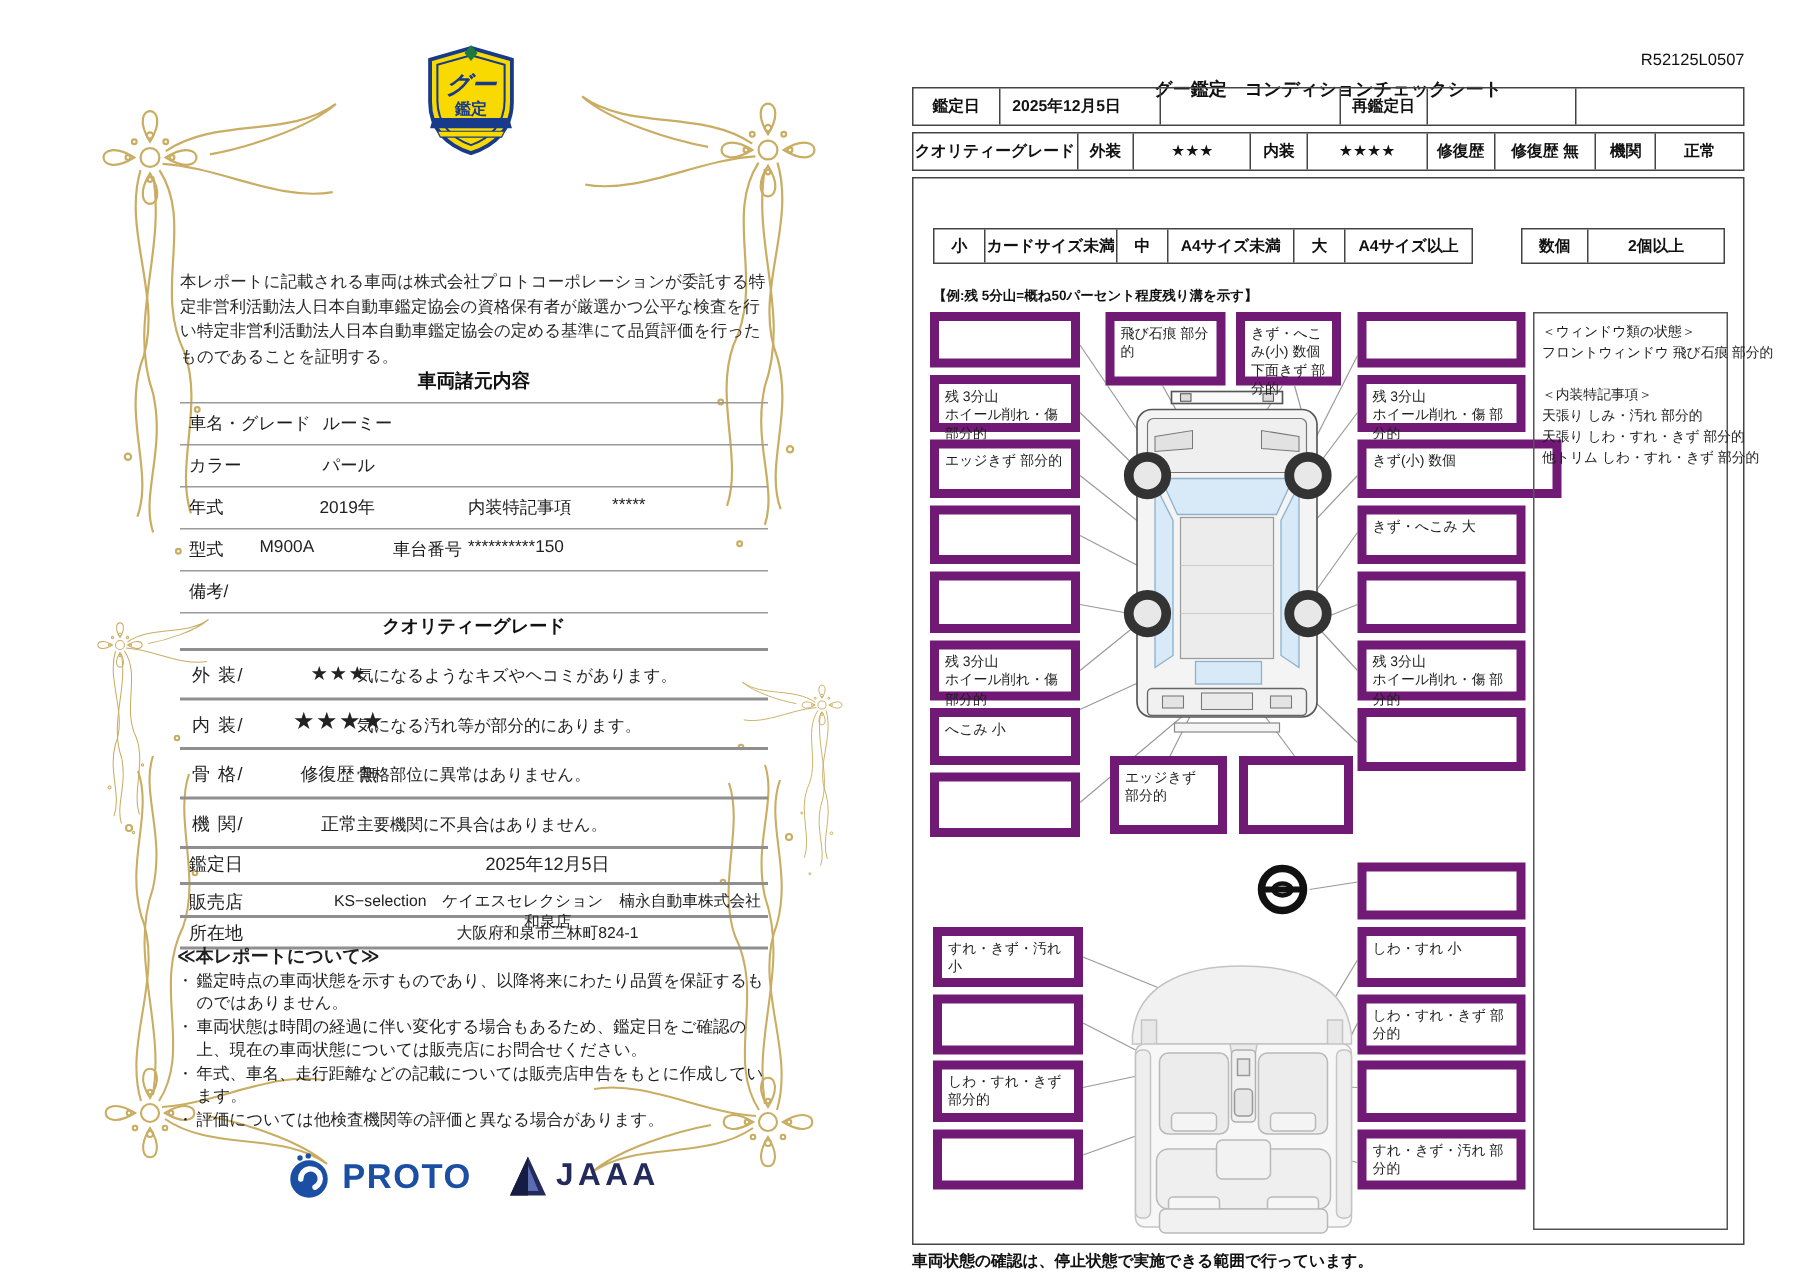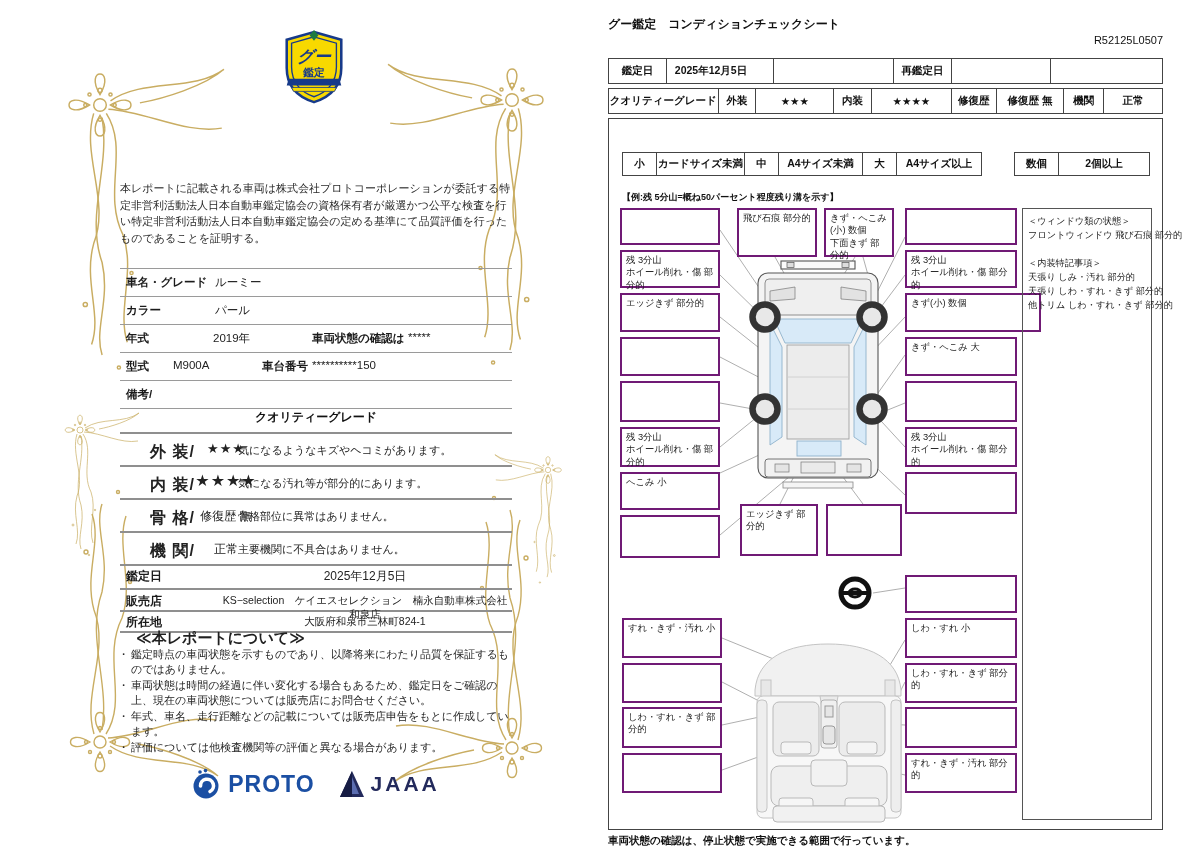--- a/index.html
+++ b/index.html
@@ -17,60 +17,60 @@
           font-family:"DejaVu Serif","Liberation Serif",serif;font-style:italic;font-weight:700;
           font-size:33px;color:#b0914c;letter-spacing:1px;}
   .lcert{position:absolute;left:110px;top:152px;width:412px;text-align:center;
          font-size:13px;font-weight:700;letter-spacing:4px;color:#1c1c1c;}
   .lintro{position:absolute;left:120px;top:180px;width:394px;margin:0;font-size:11px;line-height:1.5;color:#2a2a2a;}
   .lspec-h{position:absolute;left:120px;top:246px;width:392px;margin:0;text-align:center;
            font-size:12.5px;font-weight:700;color:#111;}
   .spec-table{position:absolute;left:120px;top:268px;width:392px;border-top:1px solid #9a9a9a;}
   .srow{position:relative;height:27px;border-bottom:1px solid #9a9a9a;font-size:11.5px;}
   .srow span{position:absolute;top:6px;white-space:nowrap;}
-  .slabel{font-weight:700;color:#1b1b1b;}
+  .slabel{font-weight:400;color:#1b1b1b;}
   .grade-h{position:absolute;left:120px;top:409px;width:392px;margin:0;text-align:center;
            font-size:12px;font-weight:700;color:#111;}
   .grade-table{position:absolute;left:120px;top:432px;width:392px;border-top:2px solid #8f8f8f;}
   .grow{position:relative;height:31px;border-bottom:2px solid #8f8f8f;}
-  .glabel{position:absolute;left:8px;top:8px;font-size:16px;font-weight:700;letter-spacing:1px;margin-left:22px;}
+  .glabel{position:absolute;left:8px;top:8px;font-size:12px;font-weight:400;letter-spacing:1px;}
   .gval{position:absolute;left:50px;top:8px;width:112px;text-align:center;font-size:12px;}
   .gval.stars{font-size:13px;top:7px;letter-spacing:1px;}
   .gval.stars-big{font-size:16px;top:4px;letter-spacing:1px;}
   .gdesc{position:absolute;left:118px;top:9px;font-size:11px;color:#222;white-space:nowrap;}
   .info-table{position:absolute;left:120px;top:562px;width:392px;}
   .irow{position:relative;border-bottom:2px solid #8f8f8f;}
   .irow .slabel{position:absolute;left:6px;font-size:12px;}
   .irow .ival{position:absolute;left:100px;width:290px;text-align:center;}
   .about{position:absolute;left:118px;top:630px;width:400px;font-size:11px;line-height:15px;color:#1f1f1f;}
-  .about-h{font-weight:700;font-size:15px;margin-bottom:2px;margin-left:18px;}
+  .about-h{font-weight:700;font-size:12px;margin-bottom:2px;}
   .bullet{display:flex;margin-top:1px;}
   .bullet .mk{width:13px;flex:none;}
   .logos{position:absolute;left:110px;top:768px;width:412px;display:flex;justify-content:center;align-items:center;gap:22px;}
   .logo{display:flex;align-items:center;gap:6px;}
   .proto-text{font-size:23px;font-weight:800;color:#1b4fa3;letter-spacing:1px;font-family:"Liberation Sans",sans-serif;}
   .jaaa-text{font-size:21px;font-weight:800;color:#232a5c;letter-spacing:3px;}
   
   .rpage{position:absolute;left:600px;top:0;width:600px;height:848px;z-index:1;font-size:10.5px;}
-  .rtitle{position:absolute;left:8px;top:16px;width:555px;text-align:left;font-size:12px;font-weight:700;color:#111;}
+  .rtitle{position:absolute;left:8px;top:51px;width:555px;text-align:center;font-size:12px;font-weight:700;color:#111;}
   .rcode{position:absolute;left:8px;top:34px;width:555px;text-align:right;font-size:11px;color:#111;}
   .t1,.t2{position:absolute;left:8px;width:555px;height:26px;display:flex;border:1px solid #444;box-sizing:border-box;}
   .t1{top:58px;} .t2{top:88px;}
   .c{border-right:1px solid #444;display:flex;align-items:center;justify-content:center;
      font-size:10.5px;font-weight:700;color:#111;box-sizing:border-box;white-space:nowrap;overflow:hidden;}
   .c.last{border-right:none;}
   .mainbox{position:absolute;left:8px;top:118px;width:555px;height:712px;border:1.3px solid #444;box-sizing:border-box;}
   .mhead{position:absolute;left:12px;top:122px;width:547px;height:24px;border:1px solid #444;box-sizing:border-box;
          display:flex;align-items:center;justify-content:center;font-size:11.5px;font-weight:700;}
   .legend{position:absolute;height:24px;display:flex;border:1px solid #444;box-sizing:border-box;}
   .lg1{left:22px;top:152px;} .lg2{left:414px;top:152px;}
   .tnote{position:absolute;left:22px;font-size:9px;font-weight:700;color:#111;white-space:nowrap;}
   .extsvg{position:absolute;left:15px;top:205px;}
   .intsvg{position:absolute;left:15px;top:570px;}
-  .abox{position:absolute;border:2px solid #701a75;background:#fff;font-size:9.3px;line-height:1.34;
+  .abox{position:absolute;border:6px solid #701a75;background:#fff;font-size:9.3px;line-height:1.34;
         padding:2px 4px;white-space:pre-line;color:#1d1d1d;box-sizing:border-box;font-weight:400;}
   .sidepanel{position:absolute;left:422px;top:208px;width:130px;height:612px;border:1px solid #555;
              box-sizing:border-box;padding:5px 5px;font-size:9.2px;line-height:14px;color:#1d1d1d;}
   .spl{min-height:14px;white-space:nowrap;}
   .rfooter{position:absolute;left:8px;top:834px;font-size:10.5px;font-weight:700;color:#111;}
 </style>
 </head>
 <body>
 
 <div id="root">
@@ -114,33 +114,34 @@
       <path d="M31,7 L54,13.5 V38 C54,54 44,64 31,68.5 C18,64 8,54 8,38 V13.5 Z" fill="none" stroke="#173a8a" stroke-width="1.4"></path>
       <polygon points="31,0 35.5,5.5 31,11 26.5,5.5" fill="#1c7a40"></polygon>
       <text x="31" y="33" class="bt1">グー</text>
       <text x="31" y="47" class="bt2">鑑定</text>
       <path d="M5,50 L57,50 L59,57 L3,57 Z" fill="#173a8a"></path>
       <path d="M8,59 L54,59 L52,63 L10,63 Z" fill="#f8d900" stroke="#173a8a" stroke-width="0.8"></path>
     </svg>
 
     <p class="lintro">本レポートに記載される車両は株式会社プロトコーポレーションが委託する特定非営利活動法人日本自動車鑑定協会の資格保有者が厳選かつ公平な検査を行い特定非営利活動法人日本自動車鑑定協会の定める基準にて品質評価を行ったものであることを証明する。</p>
 
+    <h2 class="lspec-h">車両諸元内容</h2>
     <div class="spec-table">
       <div class="srow">
         <span class="slabel" style="left:6px">車名・グレード</span>
         <span class="sval" style="left:95px">ルーミー</span>
       </div>
       <div class="srow">
         <span class="slabel" style="left:6px">カラー</span>
         <span class="sval" style="left:95px">パール</span>
       </div>
       <div class="srow">
         <span class="slabel" style="left:6px">年式</span>
         <span class="sval" style="left:93px">2019年</span>
-        <span class="slabel" style="left:192px">車両状態の確認は</span>
+        <span class="slabel" style="left:192px">内装特記事項</span>
         <span class="sval" style="left:288px">*****</span>
       </div>
       <div class="srow">
         <span class="slabel" style="left:6px">型式</span>
         <span class="sval" style="left:53px">M900A</span>
         <span class="slabel" style="left:142px">車台番号</span>
         <span class="sval" style="left:192px">**********150</span>
       </div>
       <div class="srow">
         <span class="slabel" style="left:6px">備考/</span>

